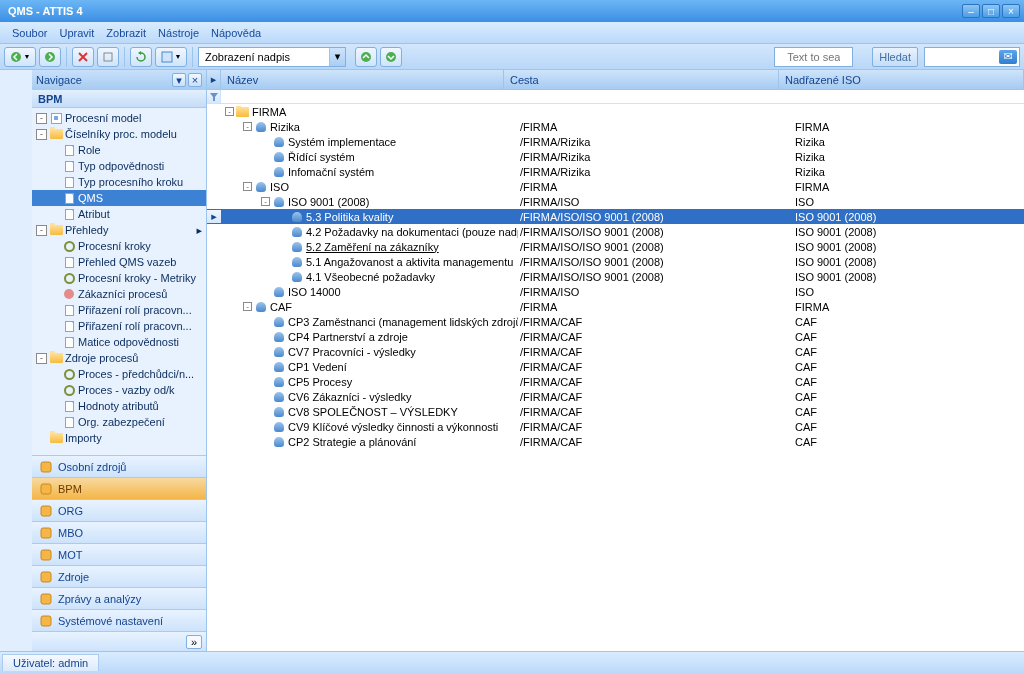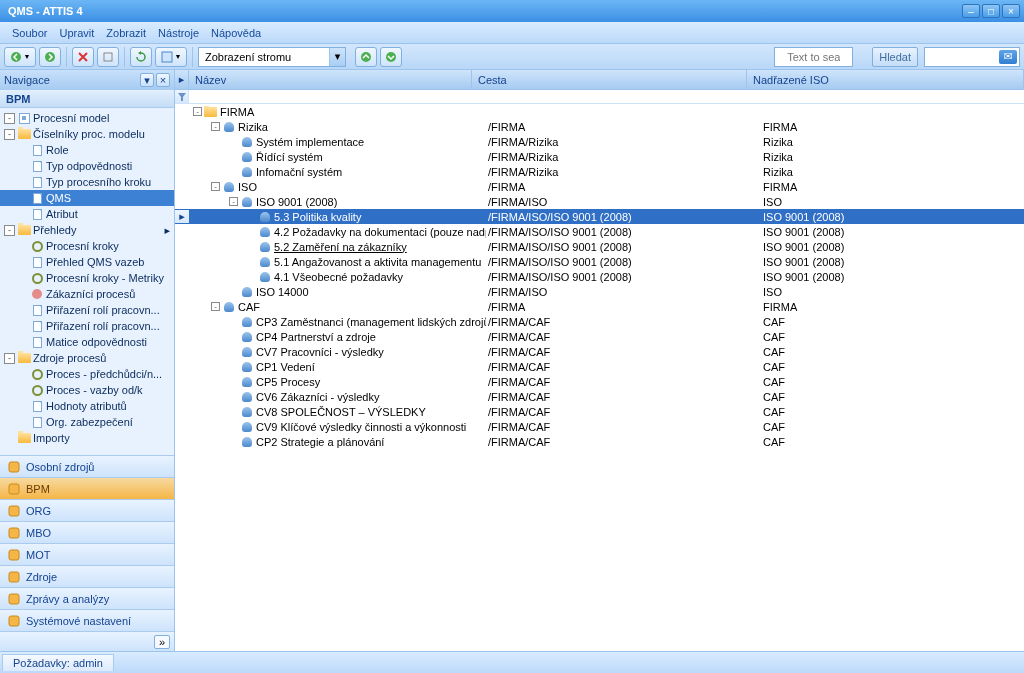--- a/index.html
+++ b/index.html
@@ -22,21 +22,21 @@
 .combo { height: 20px; border: 1px solid #7fb0e0; background: #fff; display: flex; align-items: center; }
 .combo .ctxt { padding: 0 6px; color: #000; width: 130px; }
 .combo .carrow { width: 16px; height: 100%; background: linear-gradient(#cfe4fb,#a9cef3); border-left: 1px solid #9cc4ec; display: flex; align-items: center; justify-content: center; }
 .spacer { flex: 1; }
 .searchbox { display: flex; align-items: center; }
 .searchbox input { height: 20px; border: 1px solid #7fb0e0; padding: 0 12px; width: 79px; background: #fff; }
 .searchbtn { height: 20px; border: 1px solid #7fb0e0; background: linear-gradient(#e8f2ff,#c4ddf6); padding: 0 6px; color: #416fa3; cursor: pointer; display: flex; align-items: center; margin-left: 19px; border-radius: 2px; }
 .rbox { height: 20px; width: 96px; border: 1px solid #7fb0e0; background: #fff; margin-left: 6px; display: flex; align-items: center; justify-content: flex-end; padding-right: 2px; }
 .rbox .env { width: 18px; height: 14px; background: linear-gradient(#5fa4eb,#2f7fd0); border-radius: 2px; display:flex;align-items:center;justify-content:center;color:#fff; }
 
-.body { flex: 1; display: flex; overflow: hidden; }
+.body { flex: 1; display: flex; overflow: hidden; margin-left: 32px; }
 
 .sidebar { width: 175px; display: flex; flex-direction: column; border-right: 1px solid #9cc4ec; background: #e8f2ff; }
 .navhdr { height: 20px; background: linear-gradient(#c8e0fb,#a6cbf1); display: flex; align-items: center; justify-content: space-between; padding: 0 4px; color: #14438f; }
 .navhdr .hbtns { display:flex; gap:2px; }
 .hbtn { width: 14px; height: 14px; background: linear-gradient(#f0f7ff,#c8e0fb); border: 1px solid #7fb0e0; border-radius: 2px; display:flex;align-items:center;justify-content:center; cursor:pointer; }
 .catbar { height: 18px; background: linear-gradient(#e2effd,#c4ddf6); border-bottom: 1px solid #aacbee; padding-left: 6px; color: #14438f; font-weight: bold; display:flex;align-items:center;}
 .navtree { flex: 1; background: #e8f2ff; overflow: auto; padding: 2px 0; }
 .navtree .nrow { display: flex; align-items: center; height: 16px; padding-left: 4px; white-space: nowrap; cursor: pointer; }
 .navtree .exp { width: 11px; height: 11px; border: 1px solid #8a8a8a; background: #fff; display:flex;align-items:center;justify-content:center;font-size:9px;color:#555;margin-right:2px;line-height:0;}
 .navtree .sp { width: 13px; display:inline-block;}
@@ -134,21 +134,21 @@
       </svg>
     </div>
   <div class="tbtn dd">
       <svg viewBox="0 0 12 12">
         <rect x="1" y="1" width="10" height="10" fill="#cfe4fb" stroke="#4a88cd"></rect>
       </svg> 
       <span style="font-size:7px;margin-left:2px;">▼</span>
     </div>
   <div class="sep"></div>
   <div class="combo">
-    <div class="ctxt">Zobrazení stromu</div>
+    <div class="ctxt">Zobrazení nadpis</div>
     <div class="carrow">▾</div>
   </div>
   <div class="tbtn" style="margin-left:6px">
       <svg viewBox="0 0 12 12">
         <circle cx="6" cy="6" r="5" fill="#4caf50"></circle>
         <path d="M3 7 L6 4 L9 7" stroke="#fff" fill="none" stroke-width="1.5"></path>
       </svg>
     </div>
   <div class="tbtn">
       <svg viewBox="0 0 12 12">
@@ -748,14 +748,14 @@
             </div>
           </div>
           <div class="gc gc2">/FIRMA/CAF</div>
           <div class="gc gc3">CAF</div>
         </div>
       </div>
   </div>
 </div>
 
 <div class="statusbar">
-  <div class="tab">Požadavky: admin</div>
+  <div class="tab">Uživatel: admin</div>
 </div>
 
 </body></html>

